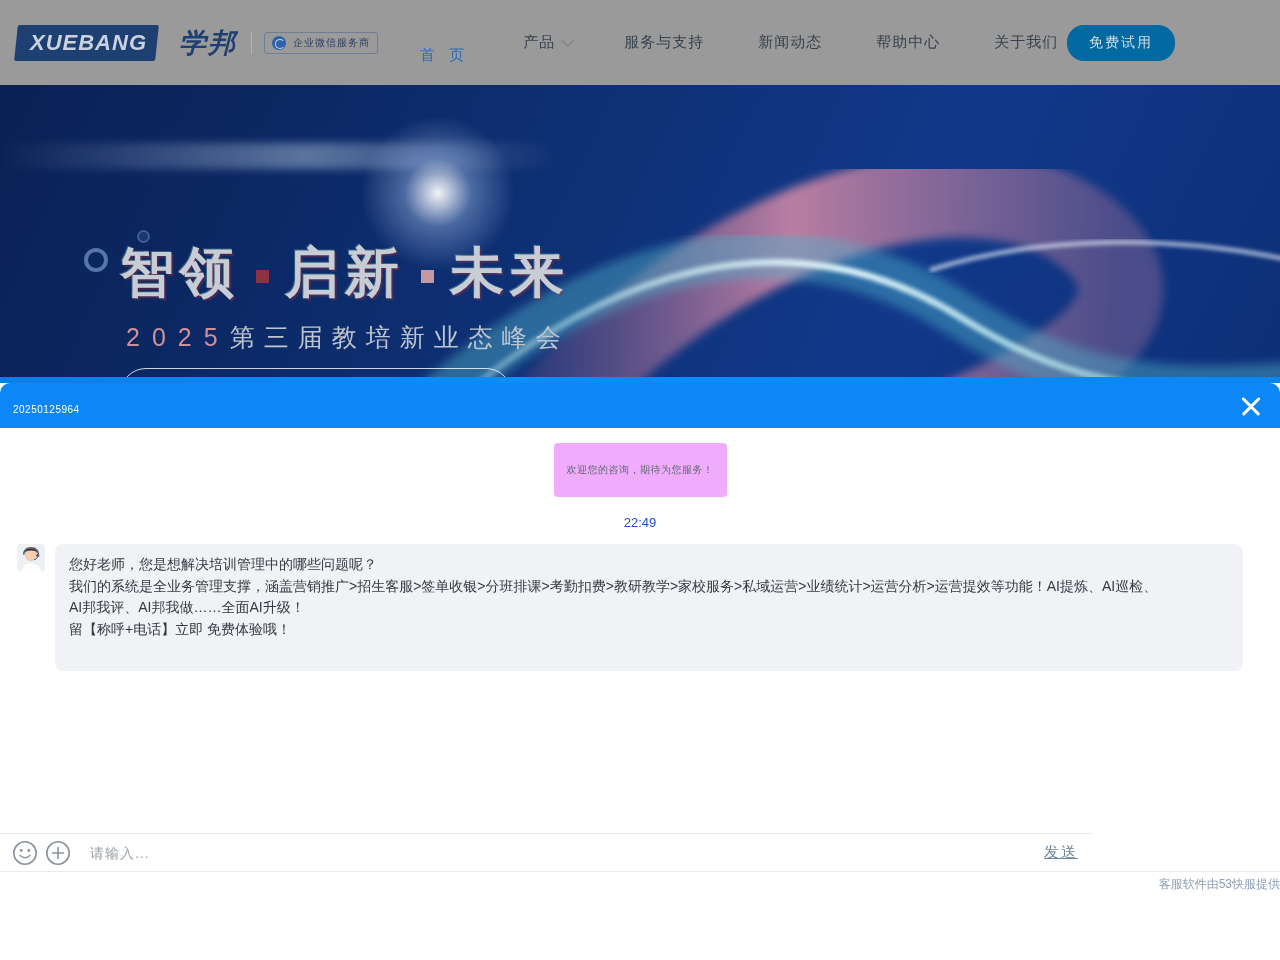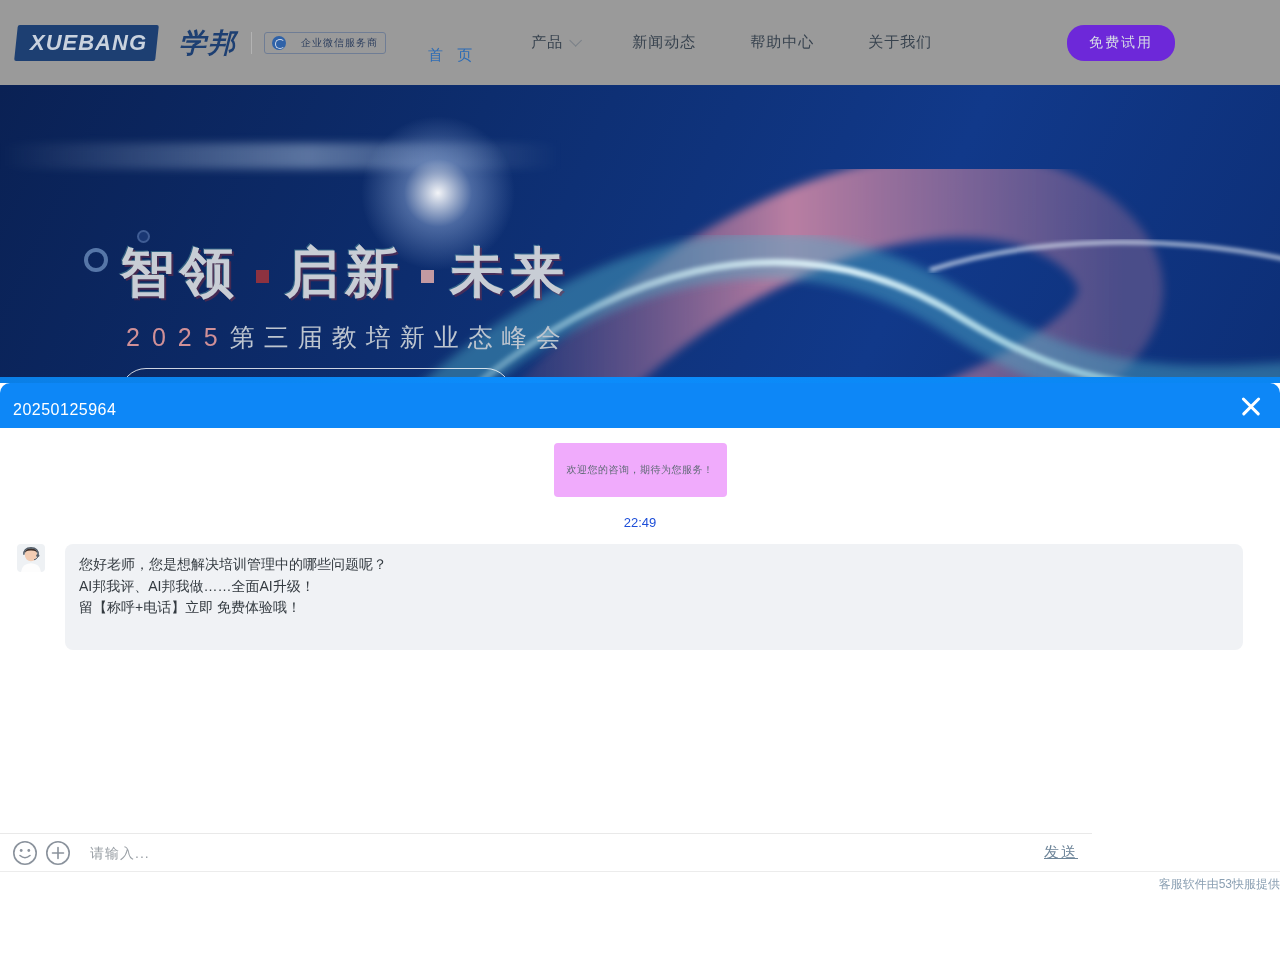--- a/index.html
+++ b/index.html
@@ -11,38 +11,38 @@
   .header { position:absolute; top:0; left:0; width:1280px; height:85px;
     background:#9a9a9a; display:flex; align-items:center; padding:0 0 0 16px; z-index:1; }
   .logo-wrap { display:flex; align-items:center; }
   .logo-box { background:#1d3f72; color:#c9d2de; font-weight:bold; font-style:italic;
     font-size:22px; padding:5px 10px 5px 14px; letter-spacing:1px;
     transform:skewX(-6deg); border-radius:2px; }
   .logo-box span { display:inline-block; transform:skewX(6deg); }
   .logo-cn { color:#1d3f72; font-weight:bold; font-style:italic; font-size:27px;
     margin-left:22px; letter-spacing:2px; }
   .logo-divider { width:1px; height:22px; background:#b3b3b3; margin:0 12px 0 14px; }
-  .wecom-badge { display:flex; align-items:center; gap:15px; border:1px solid #6f7d95;
+  .wecom-badge { display:flex; align-items:center; gap:7px; border:1px solid #6f7d95;
     border-radius:3px; padding:3px 7px; }
   .wecom-icon { width:14px; height:14px; border-radius:50%; background:#2f62a8;
     position:relative; flex:0 0 auto; }
   .wecom-icon::after { content:""; position:absolute; left:3px; top:3px; width:8px; height:8px;
     border-radius:50%; border:1.5px solid #cfd8e6; border-right-color:transparent; }
   .wecom-badge .txt { font-size:10px; color:#2c3e5e; letter-spacing:1px; white-space:nowrap; }
 
   .nav { display:flex; align-items:center; gap:54px; margin-left:42px; }
   .nav-item { position:relative; font-size:15px; color:#37424e; height:85px;
     display:flex; align-items:center; cursor:pointer; white-space:nowrap; letter-spacing:1px; }
   .nav-item.active { color:#2e6cb5; letter-spacing:5px;margin-top:25px; }
   .nav-item.active::after { content:""; position:absolute; left:2px; bottom:7px;
     width:32px; height:3px; background:#2e6cb5; }
   .chevron { display:inline-block; margin-left:6px; width:9px; height:9px;
     border-right:1.5px solid #7a8088; border-bottom:1.5px solid #7a8088;
     transform:rotate(45deg) translateY(-3px); }
-  .cta-btn { margin-left:auto; margin-right:105px; background:#6d28d9; color:#d7dde6;
+  .cta-btn { margin-left:auto; margin-right:105px; background:#0369a1; color:#d7dde6;
     font-size:14px; letter-spacing:2px; border:none; border-radius:17px;
     padding:9px 22px; cursor:pointer; white-space:nowrap; }
 
   
   .banner { position:absolute; top:85px; left:0; width:1280px; height:298px; overflow:hidden;
     background:linear-gradient(115deg,#0a2154 0%,#0d2d6e 35%,#11398a 70%,#0d2f77 100%); z-index:1; }
   .banner svg.ribbons { position:absolute; top:0; left:0; }
   .light-streak { position:absolute; top:58px; left:0; width:560px; height:26px;
     background:linear-gradient(90deg,rgba(200,225,255,.0),rgba(220,238,255,.38) 55%,rgba(200,225,255,0));
     filter:blur(4px); }
@@ -64,35 +64,35 @@
   .outline-box { position:absolute; top:283px; left:120px; width:392px; height:60px;
     border:1px solid rgba(255,255,255,.8); border-radius:26px; }
   .banner-bottom-strip { position:absolute; bottom:0; left:0; width:1280px; height:6px;
     background:linear-gradient(90deg,#0a7fe6,#0c8dfc 40%,#0a86f2); }
 
   
   .chat-panel { position:absolute; top:383px; left:0; width:1280px; height:577px;
     background:#ffffff; border-radius:10px 10px 0 0; z-index:5; }
   .chat-header { height:45px; background:#0d87f7; border-radius:10px 10px 0 0;
     display:flex; align-items:center; padding:0 18px 0 13px; }
-  .chat-title { color:#ffffff; font-size:16px; letter-spacing:.5px;margin-top:8px; }
+  .chat-title { color:#ffffff; font-size:10px; letter-spacing:.5px;margin-top:8px; }
   .chat-close { margin-left:auto; width:22px; height:22px; position:relative; cursor:pointer; }
   .chat-close::before,.chat-close::after { content:""; position:absolute; left:-1px; top:10px;
     width:24px; height:2.5px; background:#ffffff; border-radius:2px; }
   .chat-close::before { transform:rotate(45deg); }
   .chat-close::after { transform:rotate(-45deg); }
 
   .chat-body { position:relative; height:469px; overflow:hidden; }
   .welcome-row { display:flex; justify-content:center; margin-top:15px; }
   .welcome-pill { background:#f0abfc; color:#5f6a75; font-size:10px; letter-spacing:.5px;
     padding:20px 13px; border-radius:4px; }
   .timestamp { text-align:center; color:#1d4ed8; font-size:13px; margin-top:18px; }
   .msg-row { display:flex; align-items:flex-start; margin:14px 37px 0 17px; }
   .avatar { width:28px; height:28px; border-radius:4px; overflow:hidden; flex:0 0 auto; }
-  .bubble { flex:1; margin-left:20px; background:#f0f2f5; border-radius:8px;
+  .bubble { flex:1; margin-left:10px; background:#f0f2f5; border-radius:8px;
     padding:10px 14px 31px 14px; }
   .bubble .line { color:#333a40; font-size:14px; line-height:21.5px; }
 
   .input-row { position:absolute; bottom:26px; left:0; width:1092px; height:38px;
     border-top:1px solid #e9e9e9; display:flex; align-items:center; padding:0 14px 0 12px; background:#fff; }
   .icon-btn { width:26px; height:26px; margin-right:7px; cursor:pointer; flex:0 0 auto; }
   .chat-input { flex:1; border:none; outline:none; font-size:14px; color:#333;
     margin-left:12px; font-family:inherit; background:transparent; }
   .chat-input::placeholder { color:#9aa0a6; letter-spacing:1px; }
   .send-btn { color:#6e8599; font-size:15px; letter-spacing:2px; cursor:pointer;
@@ -118,20 +118,21 @@
       <span class="wecom-icon"></span>
       <span class="txt">企业微信服务商</span>
     </div>
 
     <nav class="nav">
       <div class="nav-item active">首 页</div>
       <div class="nav-item">
         <span>产品</span>
         <span class="chevron"></span>
       </div>
+      <div class="nav-item">服务与支持</div>
       <div class="nav-item">新闻动态</div>
       <div class="nav-item">帮助中心</div>
       <div class="nav-item">关于我们</div>
     </nav>
 
     <button class="cta-btn">免费试用</button>
   </div>
 
   <div class="banner">
     <svg class="ribbons" width="1280" height="298" viewBox="0 0 1280 298">
@@ -190,20 +191,21 @@
             <circle cx="14" cy="11" r="6.2" fill="#f3cdb4"></circle>
             <path d="M 7.5 11 Q 7 4.5 14 4.3 Q 21 4.5 20.5 11 Q 20.5 6.5 14 6.6 Q 7.5 6.5 7.5 11 Z" fill="#3c2f2a"></path>
             <path d="M 6.8 10.8 Q 6.3 4 14 3.8 Q 21.7 4 21.2 10.8" fill="none" stroke="#555f6a" stroke-width="1.4"></path>
             <circle cx="20.8" cy="11.5" r="1.6" fill="#555f6a"></circle>
             <path d="M 20.8 13 Q 19.5 15.5 17 15.8" fill="none" stroke="#555f6a" stroke-width="1"></path>
             <path d="M 4 28 Q 5 19.5 14 19.2 Q 23 19.5 24 28 Z" fill="#fdfdfd"></path>
           </svg>
         </div>
         <div class="bubble">
           <div class="line">您好老师，您是想解决培训管理中的哪些问题呢？</div>
+          <div class="line">我们的系统是全业务管理支撑，涵盖营销推广&gt;招生客服&gt;签单收银&gt;分班排课&gt;考勤扣费&gt;教研教学&gt;家校服务&gt;私域运营&gt;业绩统计&gt;运营分析&gt;运营提效等功能！AI提炼、AI巡检、</div>
           <div class="line">AI邦我评、AI邦我做……全面AI升级！</div>
           <div class="line">留【称呼+电话】立即 免费体验哦！</div>
         </div>
       </div>
 
       <div class="input-row">
         <span class="icon-btn">
           <svg width="26" height="26" viewBox="0 0 26 26">
             <circle cx="13" cy="13" r="11.2" fill="none" stroke="#8a929c" stroke-width="1.6"></circle>
             <circle cx="9.2" cy="10.5" r="1.4" fill="#8a929c"></circle>

